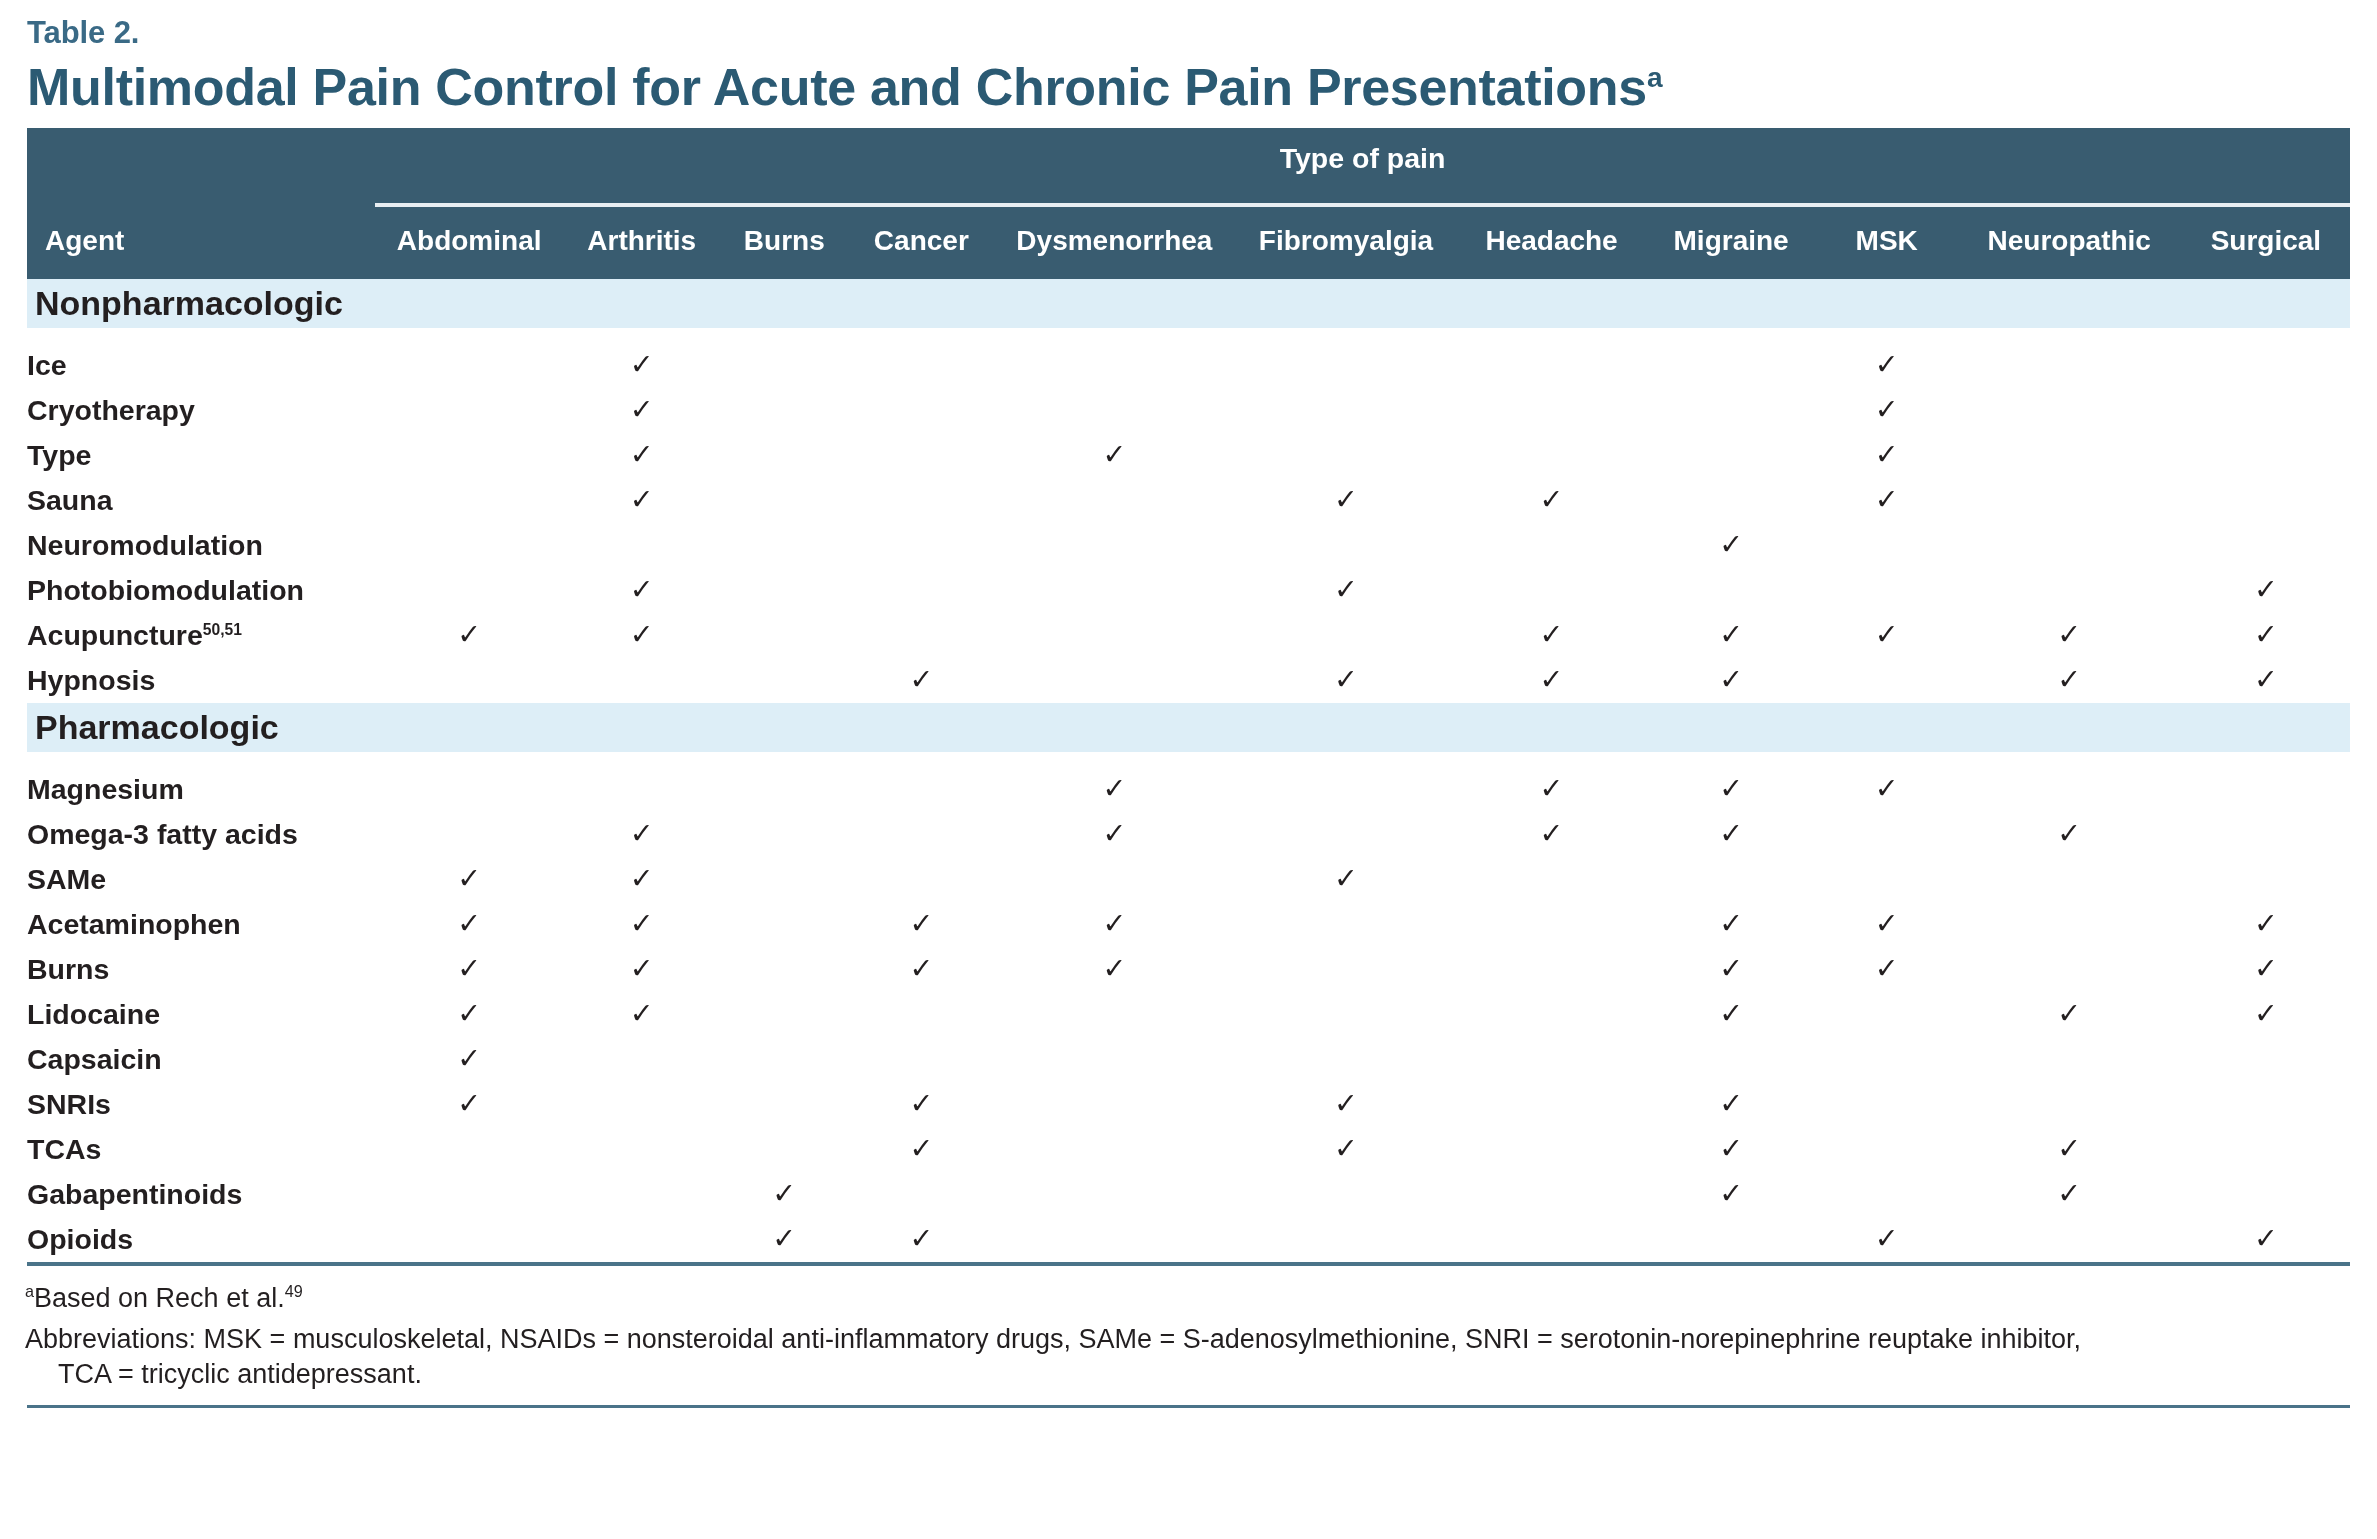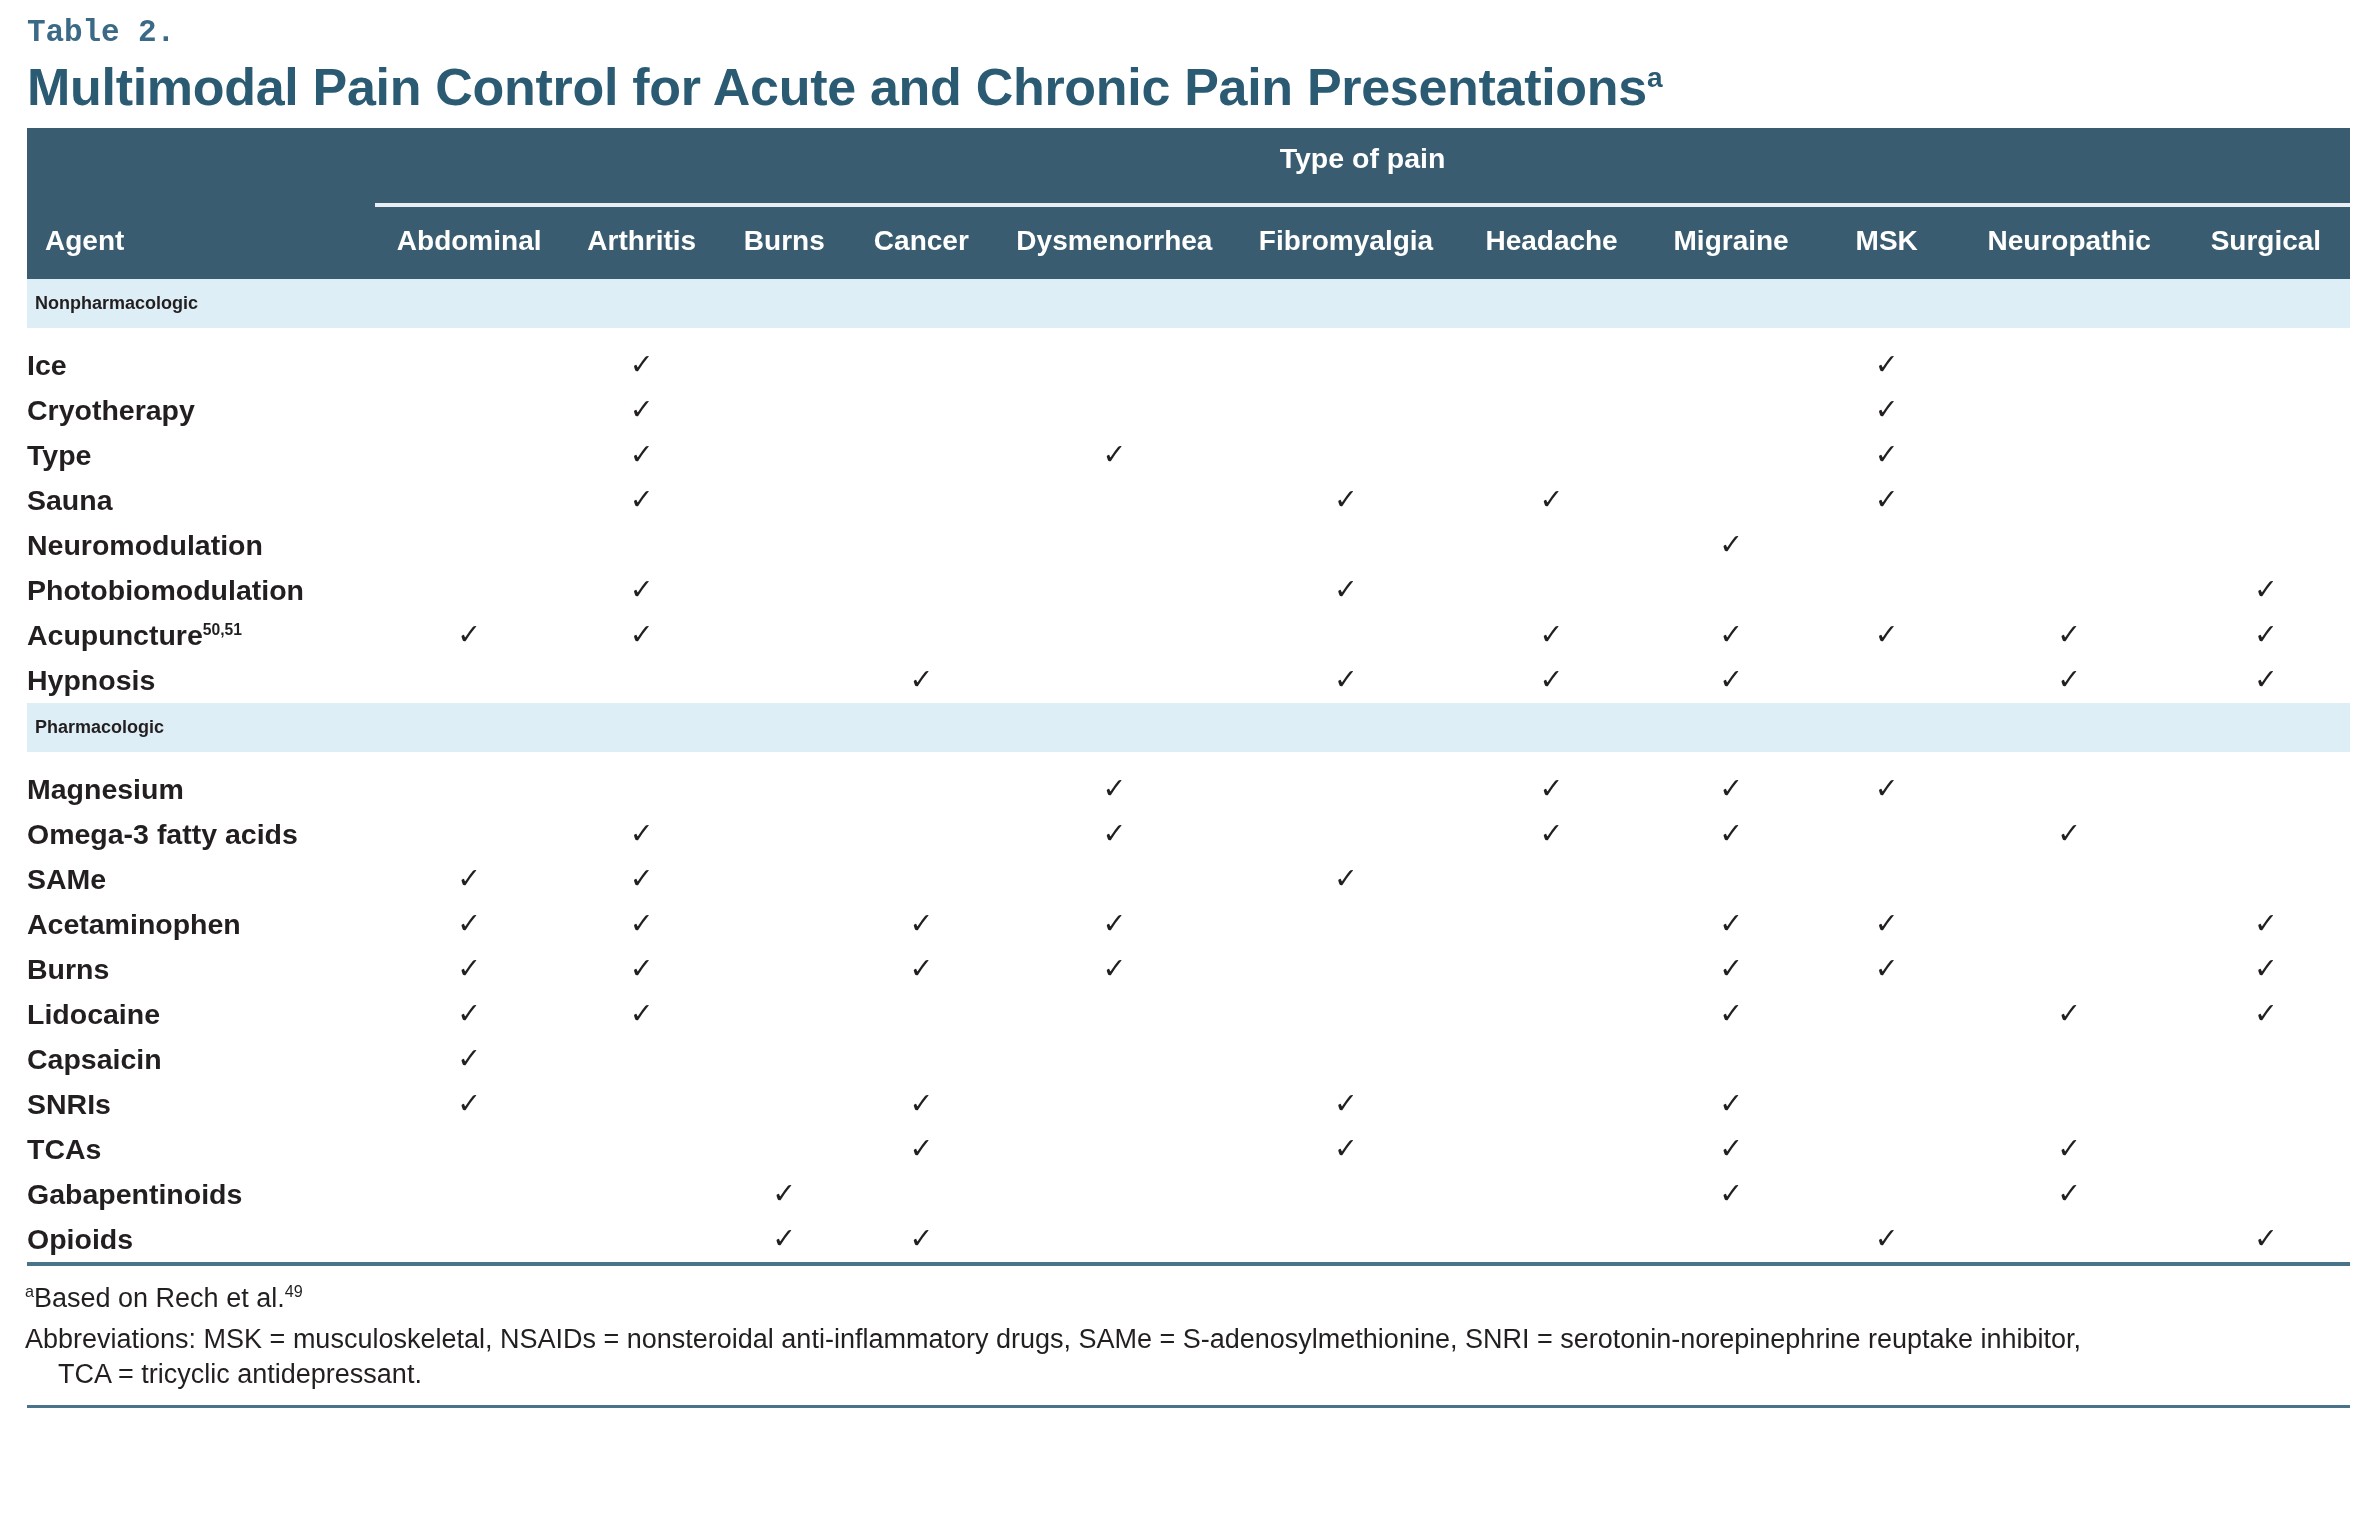--- a/index.html
+++ b/index.html
@@ -25,21 +25,20 @@
   }
 
   
   .table-label {
     font-size: 31px;
     font-weight: 700;
     color: #3a6a86;
     letter-spacing: -0.1px;
     margin: 0 0 12.6px 27px;
     line-height: 1.0;
-    font-family: Liberation Mono, monospace;
   }
   .table-title {
     font-size: 52px;
     font-weight: 700;
     color: #2b5a73;
     letter-spacing: -0.3px;
     margin: 0 0 15px 27px;
     line-height: 1.0;
   }
   .table-title sup {
@@ -107,21 +106,21 @@
     white-space: nowrap;
   }
   .colhdr.agent {
     text-align: left;
     padding-left: 18px;
   }
 
   
   tr.section td {
     background: #ddeef7;
-    font-size: 18px;
+    font-size: 34px;
     font-weight: 700;
     color: #231f20;
     height: 49px;
     padding: 0 0 0 8px;
     vertical-align: middle;
   }
 
   
   tr.spacer td { height: 15px; padding: 0; background: #ffffff; }
 

